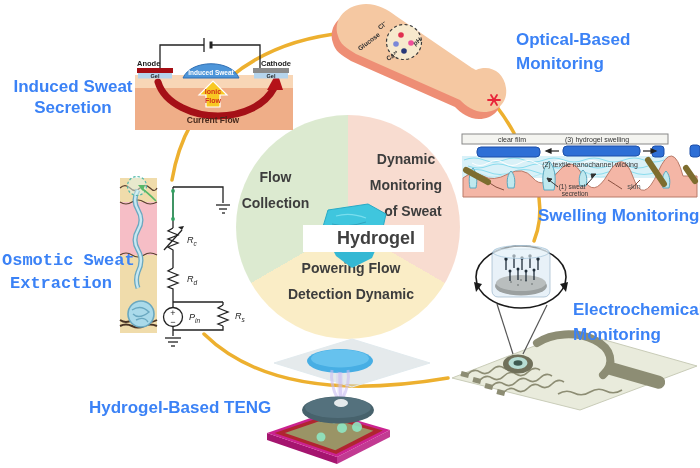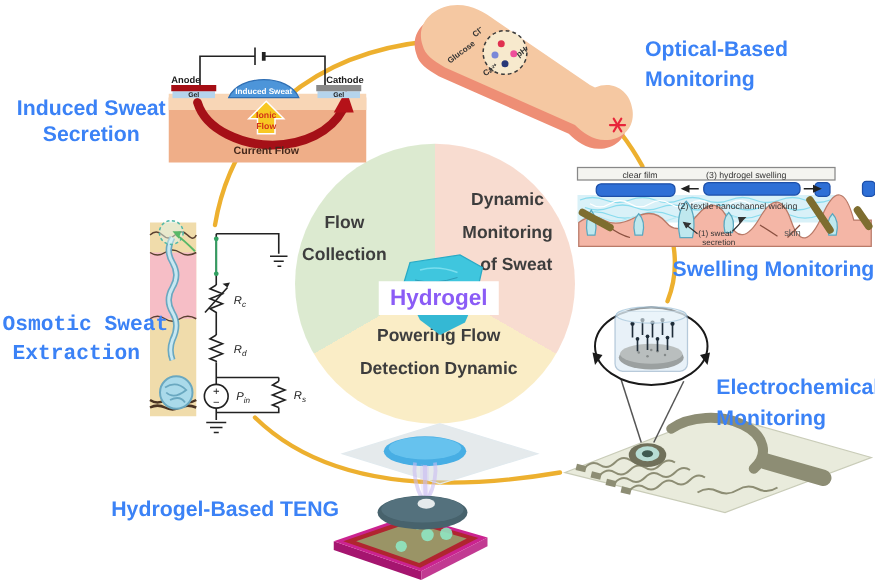--- a/index.html
+++ b/index.html
@@ -8,21 +8,21 @@
   .abs{position:absolute;}
   svg{font-family:"Liberation Sans",sans-serif;}
   .biglabel{position:absolute;z-index:6;font-weight:bold;color:#3b82f6;font-size:17px;line-height:21px;}
   .biglabel div{white-space:nowrap;}
   .center-txt{text-align:center;}
   .left-txt{text-align:left;}
   .pie{position:absolute;left:236px;top:115px;width:224px;height:224px;border-radius:50%;z-index:2;
        background:conic-gradient(from 0deg at 50% 50%, #f8dcd0 0deg 120deg, #faedc6 120deg 240deg, #dcead0 240deg 360deg);}
   .pielabel{position:absolute;z-index:3;font-weight:bold;color:#3d3d3d;font-size:14px;line-height:26px;text-align:center;}
   .hydrolabel{position:absolute;left:303px;top:225px;width:96px;height:27px;z-index:5;background:#ffffff;
-       font-weight:bold;font-size:18px;color:#8b5cf6;text-align:center;line-height:27px;}
+       font-weight:bold;font-size:18px;color:#404040;text-align:center;line-height:27px;padding-left:25px;}
   .illus{z-index:4;}
 </style>
 </head>
 <body>
 
 <div class="canvas">
 
   <svg class="abs" style="left:0;top:0;z-index:1" width="700" height="468" viewBox="0 0 700 468">
     <g stroke="#edb02f" stroke-width="3.5" fill="none" stroke-linecap="round">
       <path d="M172,180 C186,96 252,42 344,33"></path>

